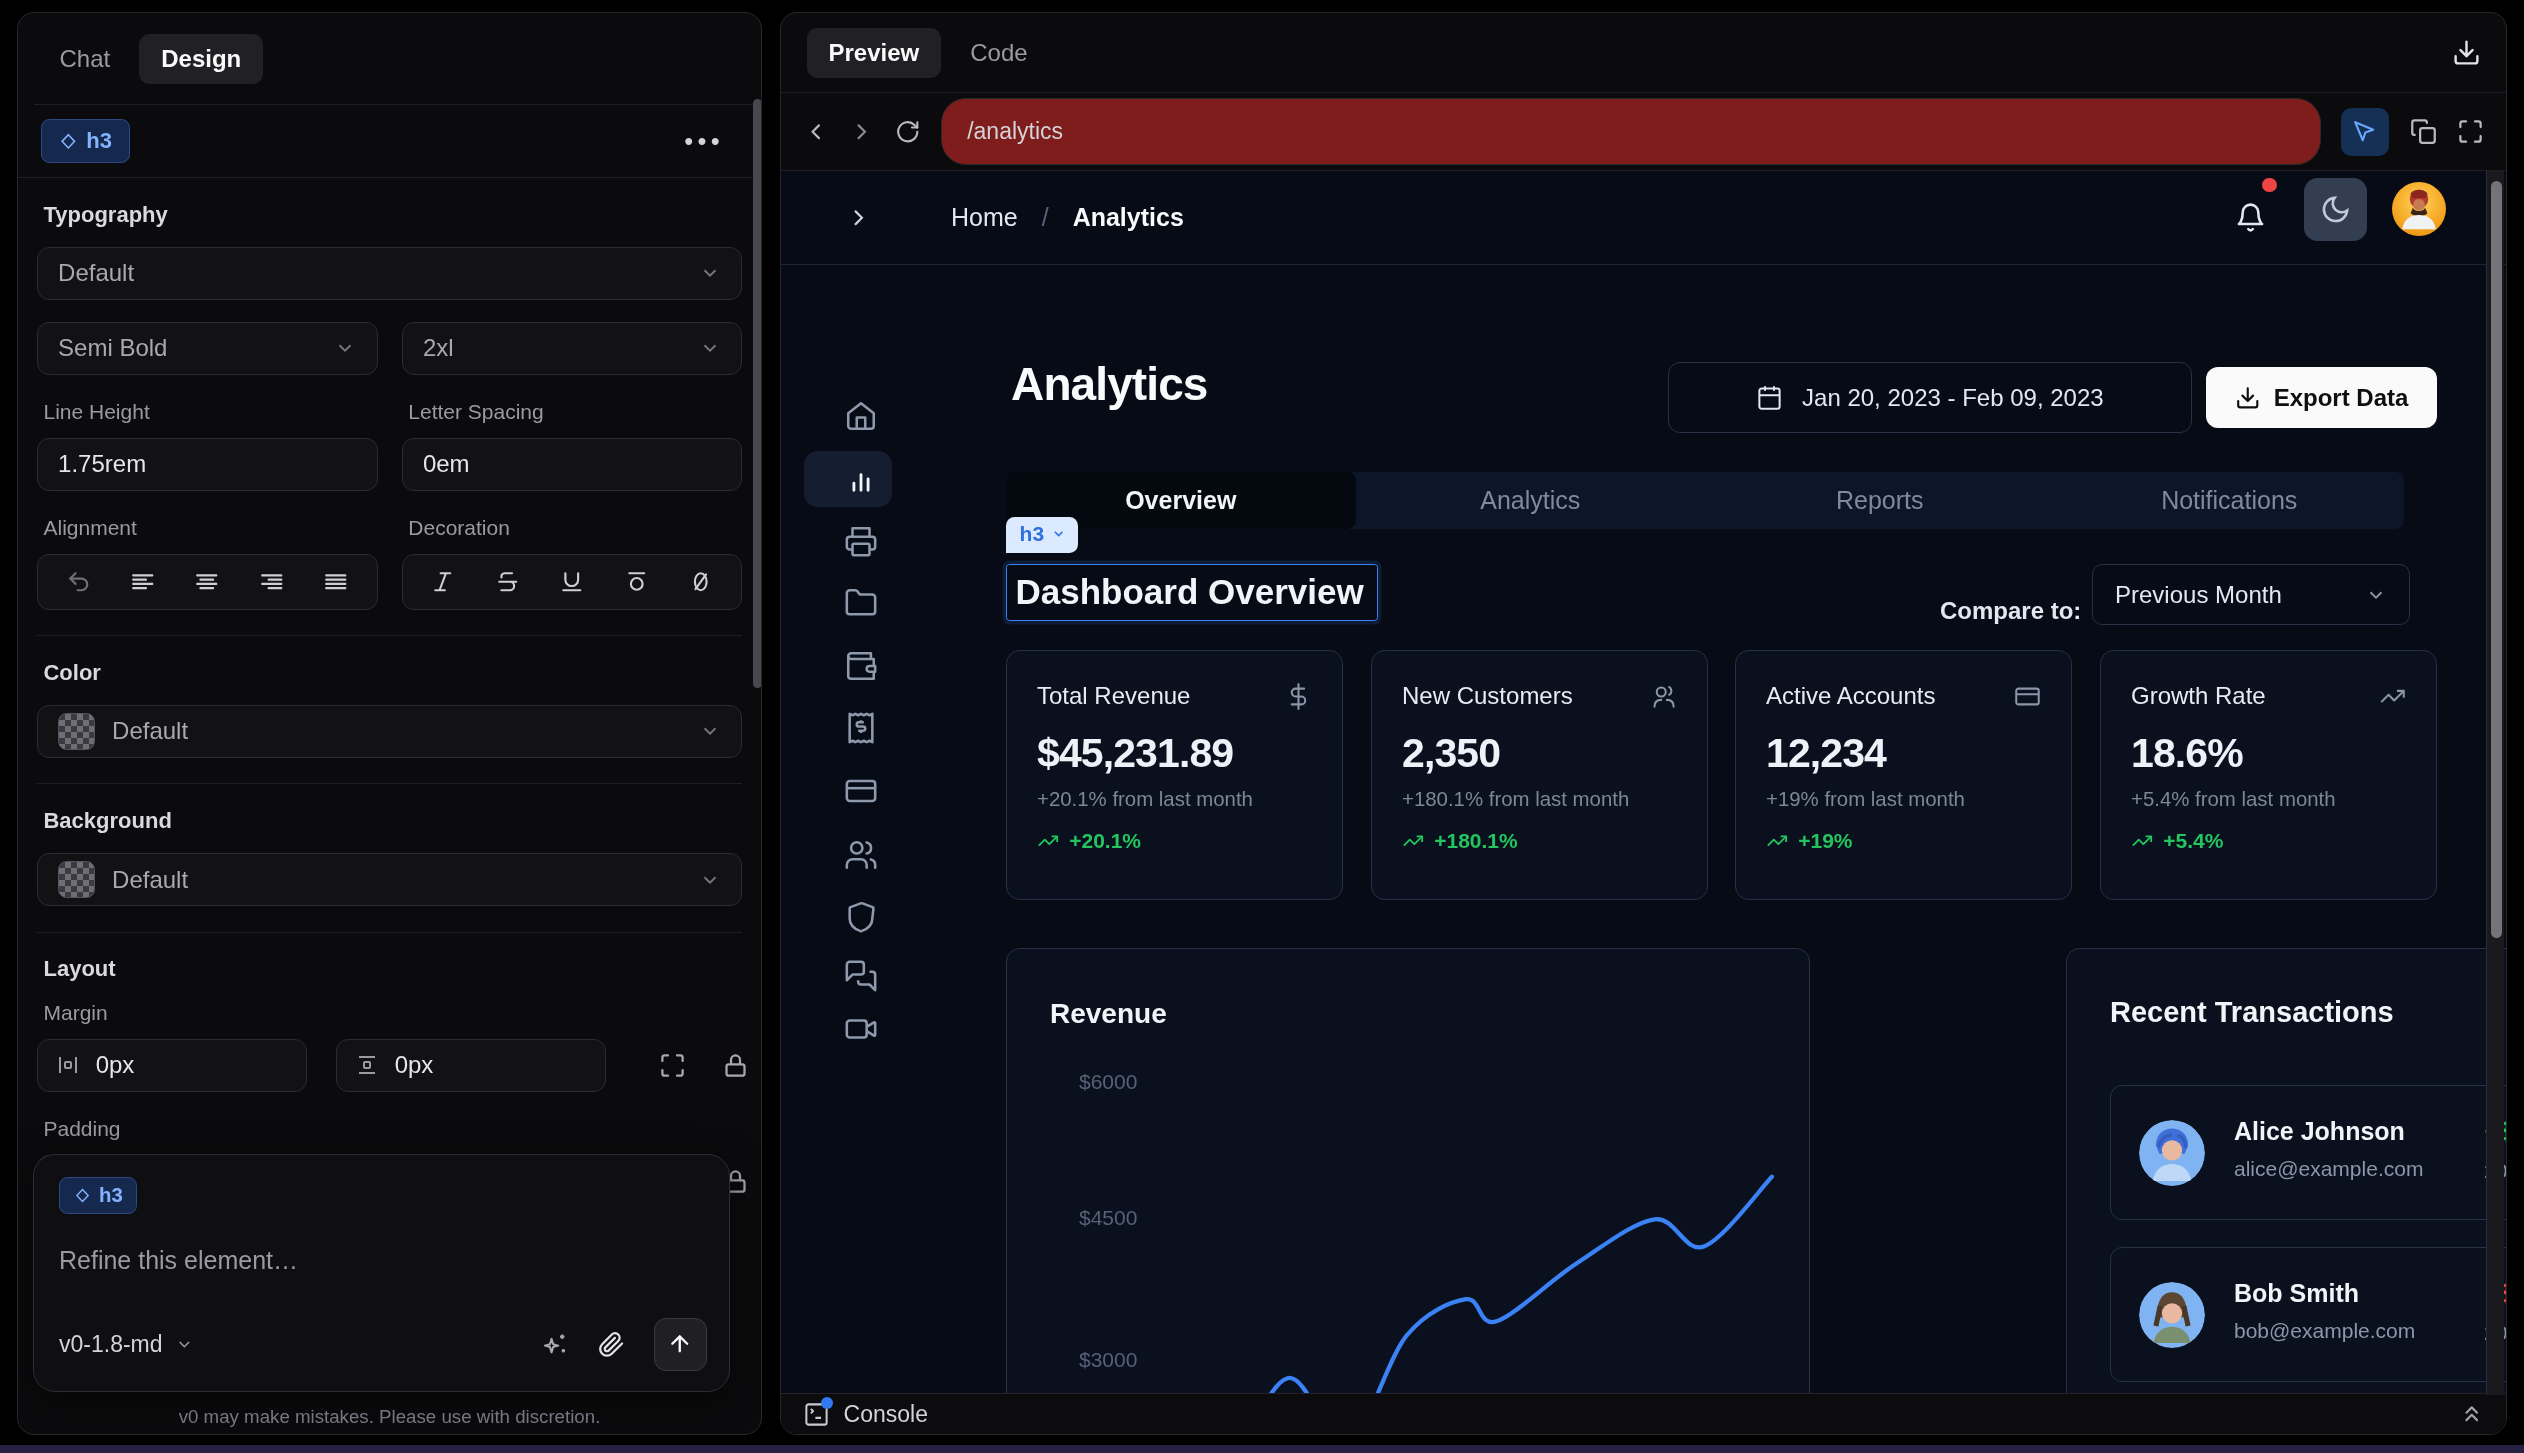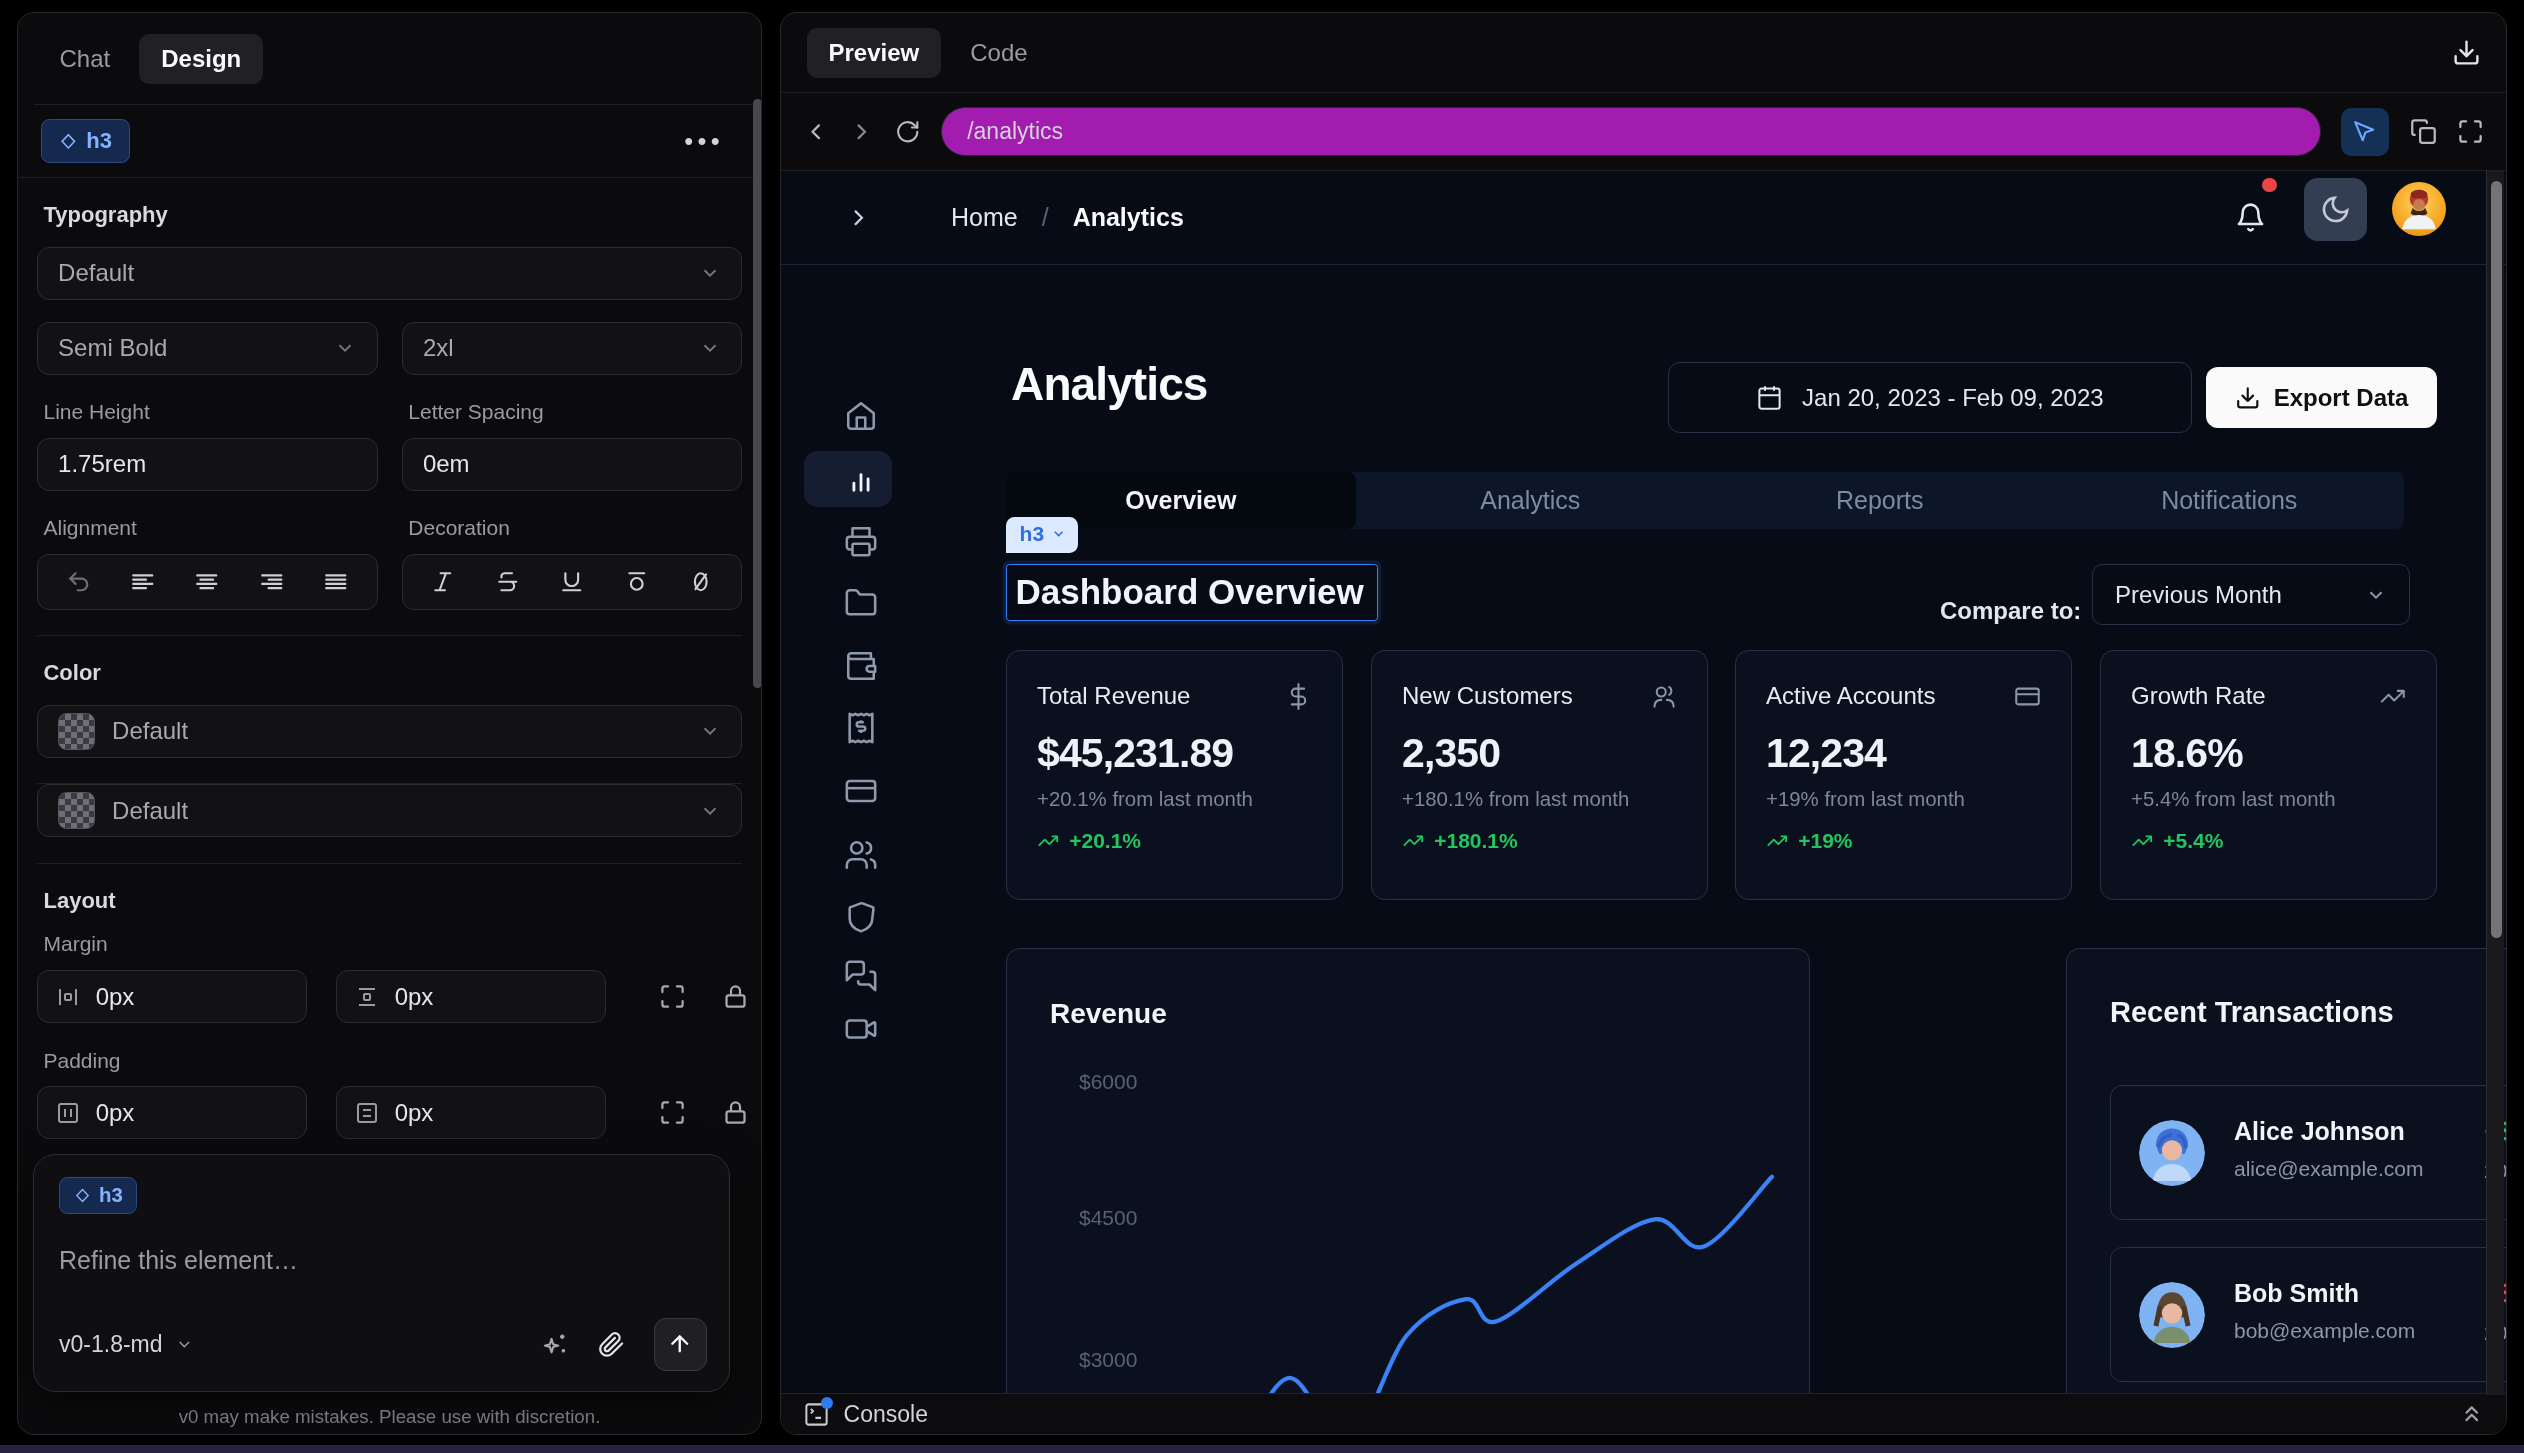--- a/index.html
+++ b/index.html
@@ -45,21 +45,21 @@
   .model-sel { display:flex; align-items:center; gap:12px; color:#d4d4d8; font-size:23px; }
   .chat-icons { margin-left:auto; display:flex; align-items:center; gap:29px; }
   .send-btn { width:53px; height:53px; border-radius:12px; background:#1f1f24; border:0.9px solid #39393f; display:flex; align-items:center; justify-content:center; color:#fafafa; }
   .disclaimer { position:absolute; left:0; top:1393px; width:100%; text-align:center; font-size:18.7px; color:#77777f; }
   .lp-scroll { position:absolute; left:735px; top:86px; width:8.5px; height:589px; background:#47474d; border-radius:4.3px; }
 
   
   .rp-header { position:absolute; left:0; top:0; width:100%; height:80px; display:flex; align-items:center; padding:0 25.5px; gap:29px; border-bottom:0.9px solid #1f1f23; }
   .rp-url-row { position:absolute; left:0; top:80px; width:100%; height:78px; display:flex; align-items:center; padding:0 22px; gap:20.4px; border-bottom:0.9px solid #1f1f23; }
   .nav-ic { color:#b9b9c0; display:flex; align-items:center; }
-  .url-pill { flex:1; height:49px; border-radius:25px; background:#a21caf; border:0.9px solid #29292e; display:flex; align-items:center; padding:0 25.5px; color:#d4d4d8; font-size:23px; }
+  .url-pill { flex:1; height:67px; border-radius:25px; background:#7f1d1d; border:0.9px solid #29292e; display:flex; align-items:center; padding:0 25.5px; color:#d4d4d8; font-size:23px; }
   .tool-active { width:48px; height:48px; border-radius:10.2px; background:#143054; display:flex; align-items:center; justify-content:center; color:#6aa6ff; }
 
   
   .preview { position:absolute; left:0; top:158px; width:1727px; height:1265px; background:#060b16; }
   .app-header { position:absolute; left:0; top:0; width:100%; height:94px; border-bottom:0.9px solid #1b2434; }
   .crumb { position:absolute; left:170px; top:32px; font-size:25px; color:#e2e8f0; display:flex; gap:24px; align-items:flex-start; }
   .crumb .sep { color:#56627a; }
   .crumb .cur { font-weight:700; color:#f8fafc; }
   .hdr-chev { position:absolute; left:65px; top:34px; color:#cbd5e1; }
   .bell { position:absolute; left:1454px; top:31px; color:#e2e8f0; }
@@ -247,20 +247,21 @@
       <div class="ctl">
         <span class="sw"></span>
         <span>Default</span>
         <span class="chev">
             <svg width="22" height="22" viewBox="0 0 24 24" fill="none" stroke="currentColor" stroke-width="2">
               <path d="m6 9 6 6 6-6"></path>
             </svg>
           </span>
       </div>
       <div class="divider"></div>
+      <div class="sect-label">Background</div>
       <div class="ctl">
         <span class="sw"></span>
         <span>Default</span>
         <span class="chev">
             <svg width="22" height="22" viewBox="0 0 24 24" fill="none" stroke="currentColor" stroke-width="2">
               <path d="m6 9 6 6 6-6"></path>
             </svg>
           </span>
       </div>
       <div class="divider"></div>

